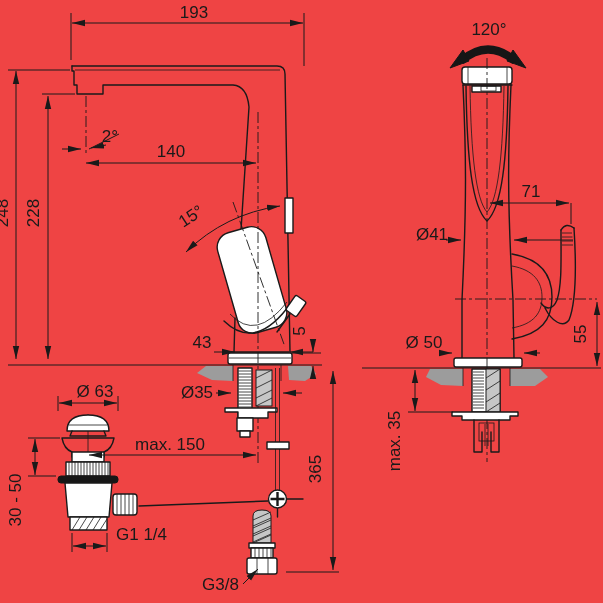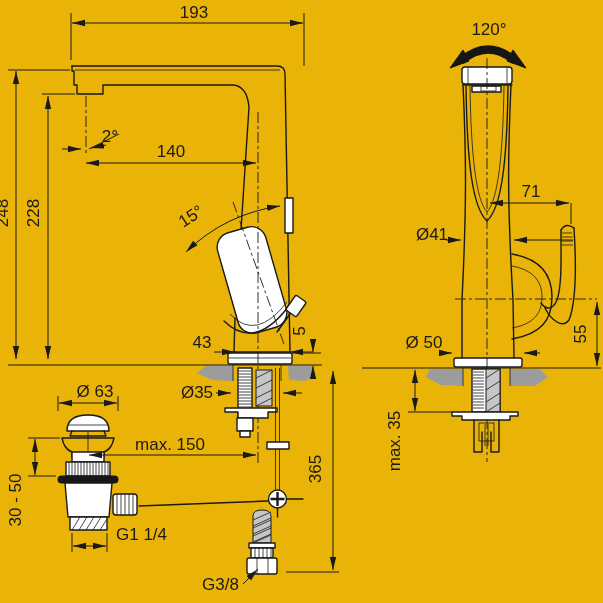--- a/index.html
+++ b/index.html
@@ -1,16 +1,16 @@
 <!DOCTYPE html>
 <html><head>
 <meta charset="utf-8">
 <style>
   html,body{margin:0;padding:0;background:#fff;}
-  .canvas-wrap{width:603px;height:603px;background:#eab308;position:relative;overflow:hidden;}
+  .canvas-wrap{width:603px;height:603px;background:#ef4444;position:relative;overflow:hidden;}
   svg{display:block;}
   text{font-family:"Liberation Sans","DejaVu Sans",sans-serif;font-size:17px;fill:#1a1a1a;}
   .dim{stroke:#1a1a1a;stroke-width:1;fill:none;}
   .obj{stroke:#1a1a1a;stroke-width:1.4;fill:none;stroke-linejoin:round;stroke-linecap:round;}
   .objw{stroke:#1a1a1a;stroke-width:1.4;fill:#ffffff;stroke-linejoin:round;}
   .thin{stroke:#1a1a1a;stroke-width:.8;fill:none;}
   .cl{stroke:#1a1a1a;stroke-width:.9;fill:none;stroke-dasharray:11 3 3 3;}
   .gray{fill:#9c9c9c;stroke:none;}
   .hatchfill{fill:#c6c6c6;stroke:#1a1a1a;stroke-width:1;}
   .blackfill{fill:#161616;stroke:#161616;}

